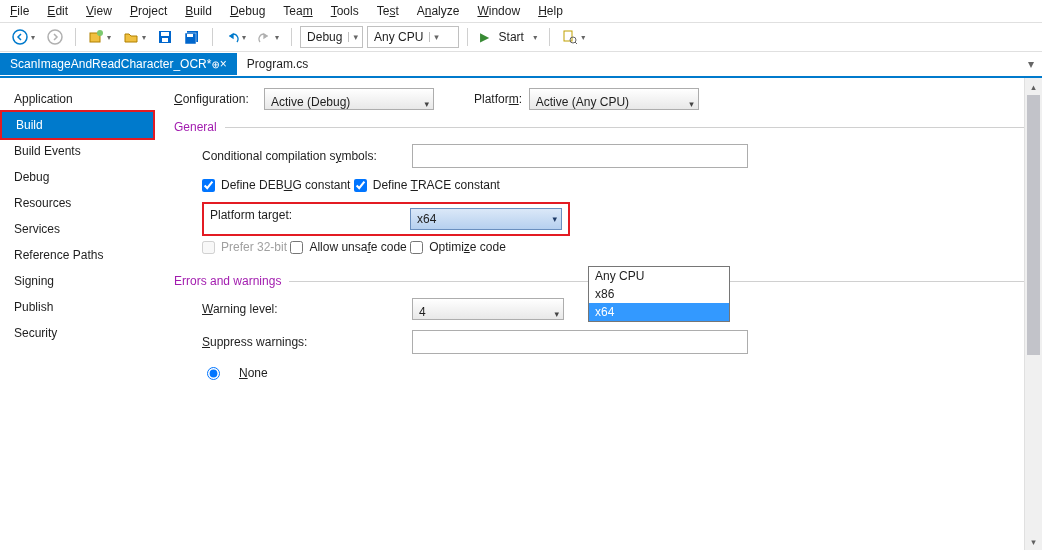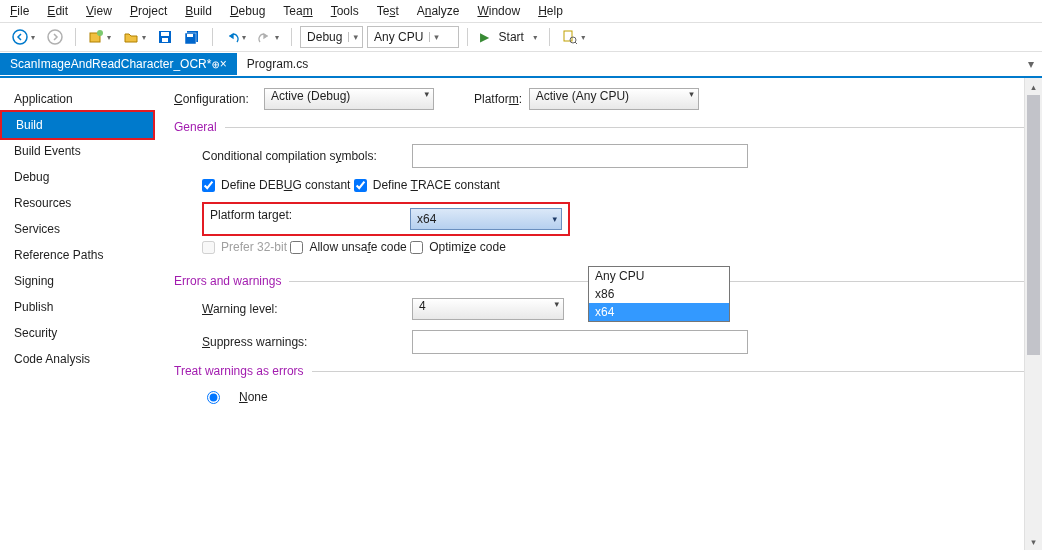--- a/index.html
+++ b/index.html
@@ -20,21 +20,21 @@
 .tab .x{font-size:12px}
 .tabstrip .spacer{flex:1}
 .tabstrip .more{padding:0 8px;color:#666}
 .body{display:flex;height:calc(550px - 78px)}
 .sidebar{width:155px;padding:8px 0;border-right:1px solid transparent}
 .side-item{padding:6px 14px;cursor:default}
 .side-item.active{background:#007acc;color:#fff;border:2px solid #e31b23;margin:-2px 0}
 .content{position:relative;flex:1;padding:10px 18px;overflow:hidden}
 .row{display:flex;align-items:center;margin-bottom:10px}
 .lbl{display:inline-block}
-.combobox{display:inline-flex;align-items:flex-start;border:1px solid #adadad;background:linear-gradient(#fff,#e8e8e8);height:20px;min-width:158px;justify-content:space-between;padding:0 4px 0 6px}
+.combobox{display:inline-flex;align-items:flex-end;border:1px solid #adadad;background:linear-gradient(#fff,#e8e8e8);height:20px;min-width:158px;justify-content:space-between;padding:0 4px 0 6px}
 .combobox .arr{font-size:9px;color:#444}
 .section-head{display:flex;align-items:center;color:#a21caf;margin:10px 0}
 .section-head .line{flex:1;height:1px;background:#d0d0d0;margin-left:8px}
 .indent{padding-left:28px}
 .chk{display:inline-flex;align-items:flex-end;gap:6px}
 .chk input{margin:0}
 .textbox{border:1px solid #adadad;height:20px;background:#fff}
 .hl-red{border:2px solid #e31b23;padding:4px 6px;display:flex;gap:60px;width:fit-content}
 .pt-combo{border:1px solid #6a8fbf;background:linear-gradient(#dbe8f8,#b6d0ef);height:20px;width:140px;display:inline-flex;align-items:center;justify-content:space-between;padding:0 4px 0 6px}
 .pt-combo .arr{font-size:9px;color:#1e3a66}
@@ -165,21 +165,20 @@
     <div class="side-item">Application</div>
     <div class="side-item active">Build</div>
     <div class="side-item">Build Events</div>
     <div class="side-item">Debug</div>
     <div class="side-item">Resources</div>
     <div class="side-item">Services</div>
     <div class="side-item">Reference Paths</div>
     <div class="side-item">Signing</div>
     <div class="side-item">Publish</div>
     <div class="side-item">Security</div>
-    <div class="side-item">Code Analysis</div>
   </div>
 
   <div class="content">
 
     <div class="row">
       <span class="lbl" style="width:90px"><span class="u">C</span>onfiguration:</span>
       <span class="combobox">
           <span>Active (Debug)</span>
           <span class="arr">▾</span>
         </span>
@@ -251,24 +250,20 @@
             <span>4</span>
             <span class="arr">▾</span>
           </span>
       </div>
       <div class="row">
         <span class="lbl" style="width:210px"><span class="u">S</span>uppress warnings:</span>
         <input class="textbox" style="width: 330px;">
       </div>
     </div>
 
-    <div class="section-head">
-        <span>Treat warnings as errors</span>
-        <span class="line"></span>
-      </div>
     <div class="indent">
       <div class="row radio">
         <input type="radio" checked="" style="">
           <span><span class="u">N</span>one</span>
       </div>
     </div>
 
     <div class="scrollbar">
       <div class="up">▴</div>
       <div class="track">

